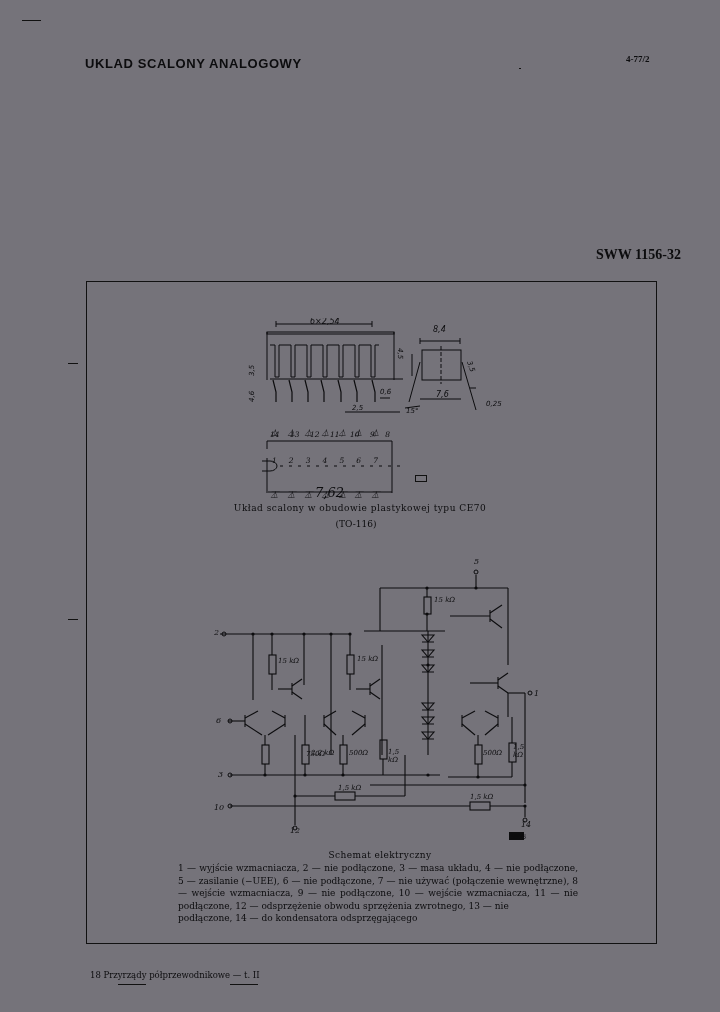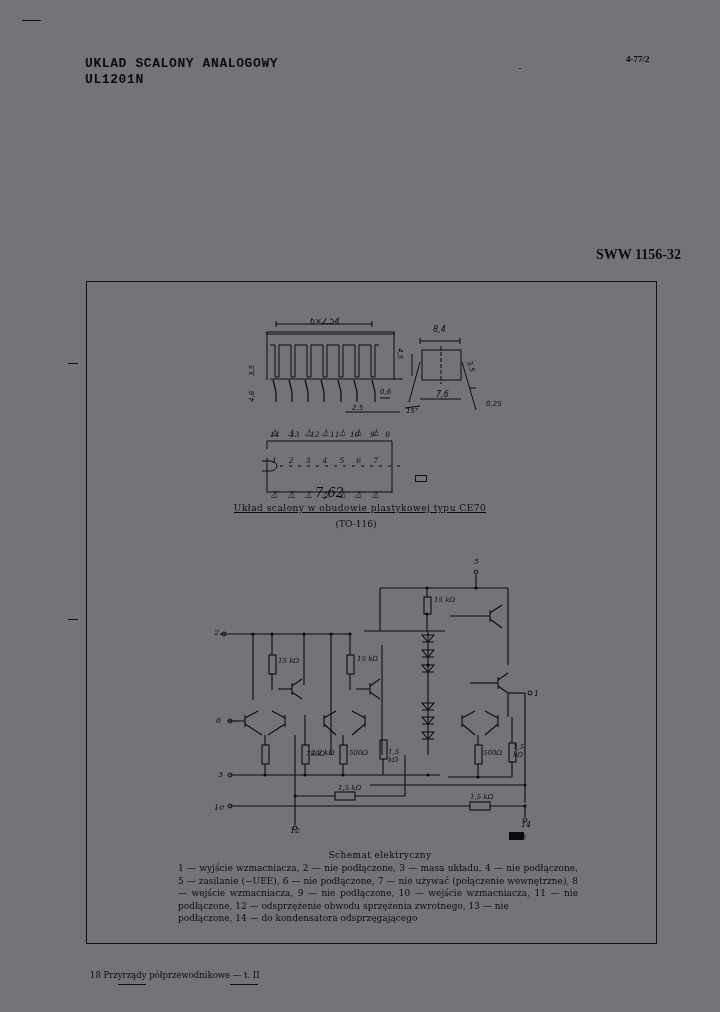--- a/index.html
+++ b/index.html
@@ -1,42 +1,41 @@
 <!DOCTYPE html>
 <html><head>
 <meta charset="utf-8">
 <style>
   html, body { margin:0; padding:0; }
   body { width:720px; height:1012px; background:#75737a; position:relative; overflow:hidden;
          font-family:"DejaVu Serif", serif; color:#0c0c0e; }
   .abs { position:absolute; }
-  .title { left:85px; top:56px; font-size:13px; font-weight:bold; letter-spacing:0.6px; line-height:16px; font-family:Liberation Mono, monospace; }
+  .title { left:85px; top:56px; font-size:13px; font-weight:bold; letter-spacing:0.6px; line-height:16px; font-family:Liberation Sans, sans-serif; }
   .pageno { left:626px; top:54px; font-size:9px; font-weight:bold; font-family:Liberation Serif, serif; }
   .sww { left:570px; top:247px; font-size:14px; font-weight:bold; font-family:"Liberation Serif", serif;margin-left:26px; }
   .corner-mark { left:22px; top:20px; width:19px; height:1px; background:#111; }
   .frame { left:86px; top:281px; width:569px; height:661px; border-left:1.3px solid #111; border-right:1.3px solid #111; border-top:1.3px solid #111; border-bottom:1.3px solid #111; }
-  .cap1 { left:0; width:720px; top:503px; text-align:center; font-size:9px; letter-spacing:0.5px;text-decoration:underline; }
+  .cap1 { left:0; width:720px; top:503px; text-align:center; font-size:9px; letter-spacing:0.5px; }
   .cap2 { left:0; width:712px; top:519px; text-align:center; font-size:9px; }
   .schem-title { left:0; width:760px; top:850px; text-align:center; font-size:9px; letter-spacing:0.4px; }
   .legend { left:178px; top:862px; width:400px; font-size:9px; line-height:12.6px; text-align:justify; }
   .legend .last { display:block; text-align:left; }
   .footer { left:90px; top:970px; font-size:8.5px; }
   .footline1 { left:118px; top:984px; width:28px; height:1px; background:#111; }
   .footline2 { left:230px; top:984px; width:28px; height:1px; background:#111; }
   svg text { font-family:"DejaVu Sans", sans-serif; font-style:italic; fill:#0c0c0e; }
   .side-mark { width:10px; height:1px; background:#111; }
 </style>
 </head>
 <body>
 
 <div class="abs corner-mark"></div>
 
 <div class="abs title">
   <div>UKLAD SCALONY ANALOGOWY</div>
-  <div>UL1201N</div>
 </div>
 <div class="abs pageno">4-77/2</div>
 <div class="abs" style="left:519px;top:68px;width:2px;height:1px;background:#111;"></div>
 <div class="abs sww">SWW 1156-32</div>
 
 <div class="abs side-mark" style="left:68px;top:363px;"></div>
 <div class="abs side-mark" style="left:68px;top:619px;"></div>
 
 <div class="abs frame"></div>
 

